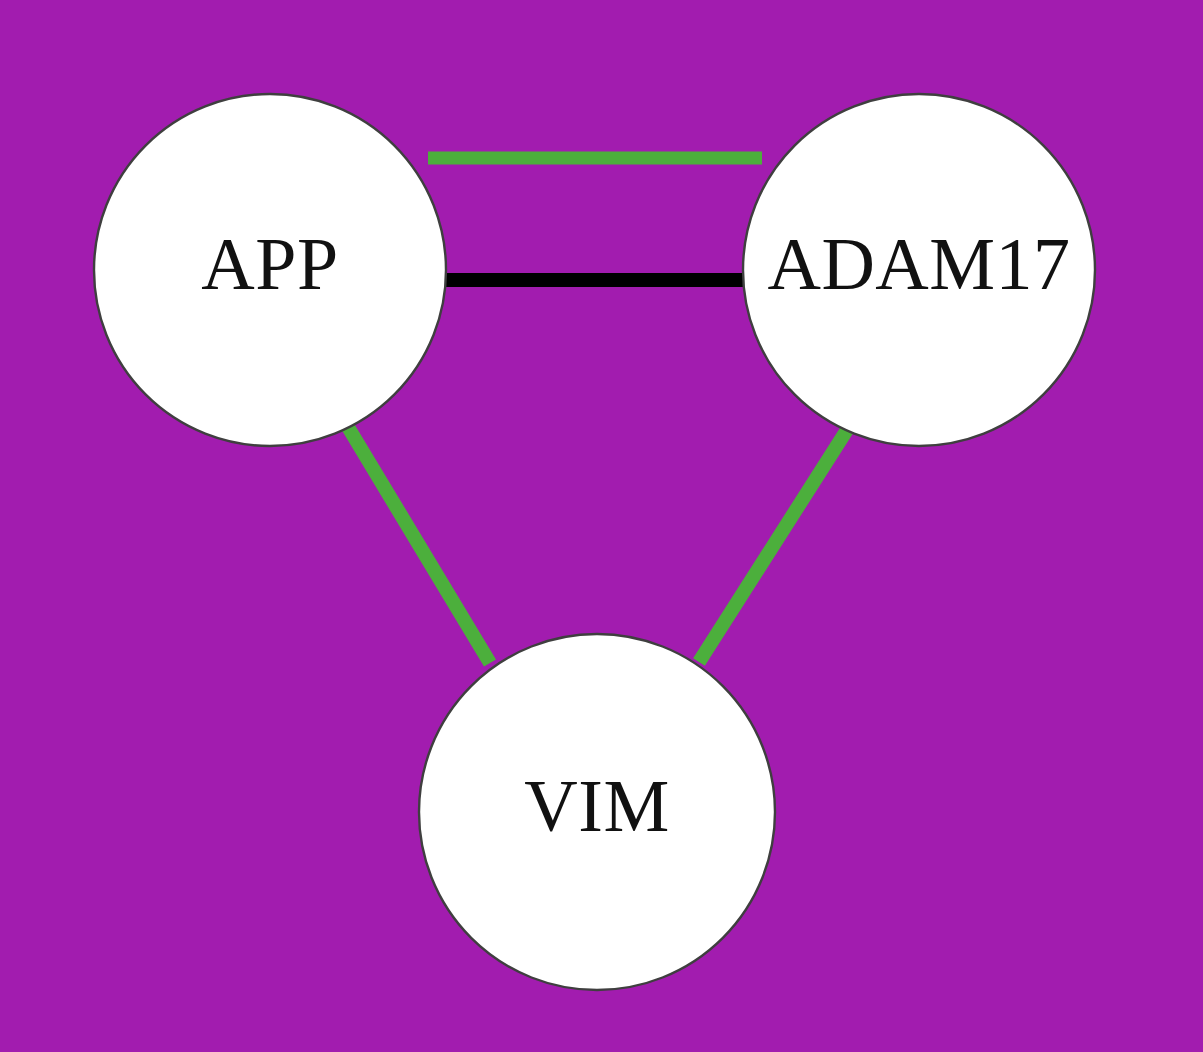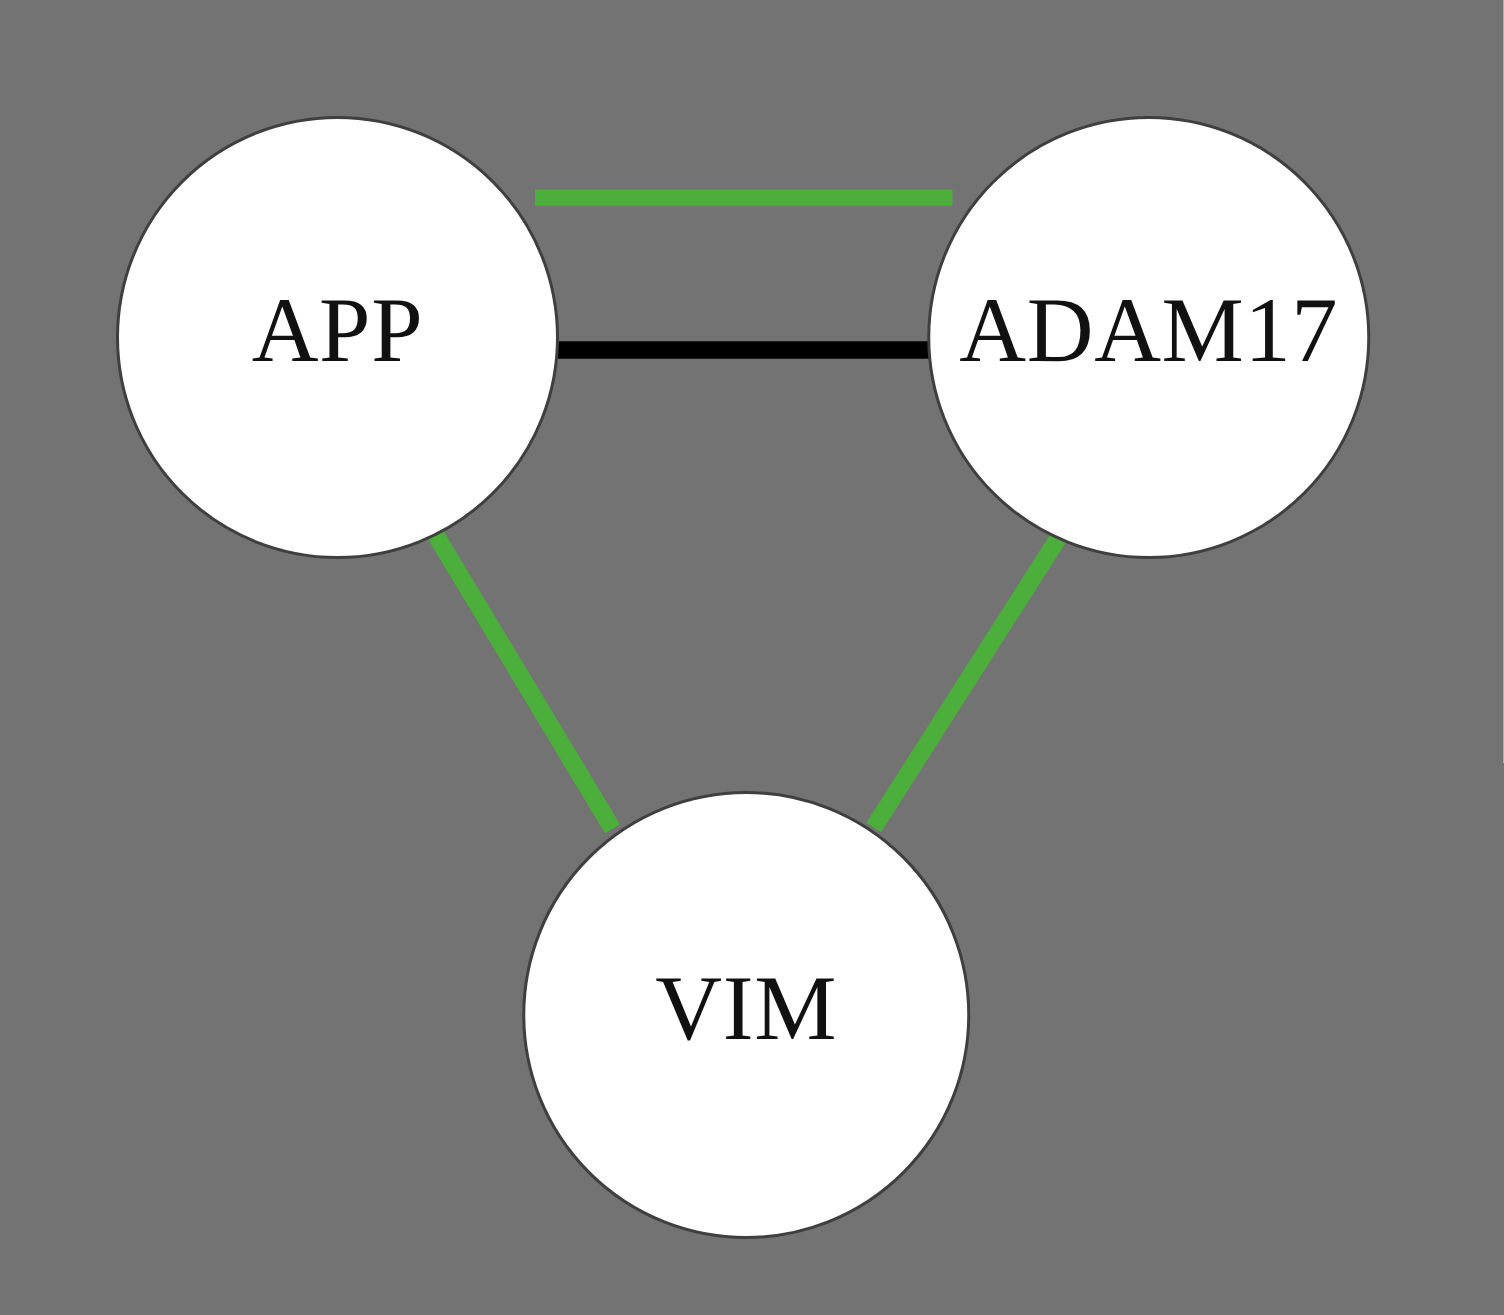--- a/index.html
+++ b/index.html
@@ -41,21 +41,21 @@
     dominant-baseline: middle;
     letter-spacing: 0.5px;
   }
   .edge-line {
     stroke-linecap: butt;
   }
 </style>
 </head>
 <body>
 
-<div id="diagram-root" style="background: #737373;">
+<div id="diagram-root" style="background: #a21caf;">
   <svg id="network-svg" viewBox="0 0 1203 1052" xmlns="http://www.w3.org/2000/svg">
 
     <g>
       <line class="edge-line" stroke="#4CAF3C" x1="428" y1="158" x2="762" y2="158" stroke-width="13"></line>
       <line class="edge-line" stroke="#000000" x1="446" y1="280" x2="746" y2="280" stroke-width="14"></line>
       <line class="edge-line" stroke="#4CAF3C" x1="348" y1="427" x2="490" y2="663" stroke-width="14"></line>
       <line class="edge-line" stroke="#4CAF3C" x1="852" y1="422" x2="699" y2="662" stroke-width="14"></line>
     </g>
 
     <g>

